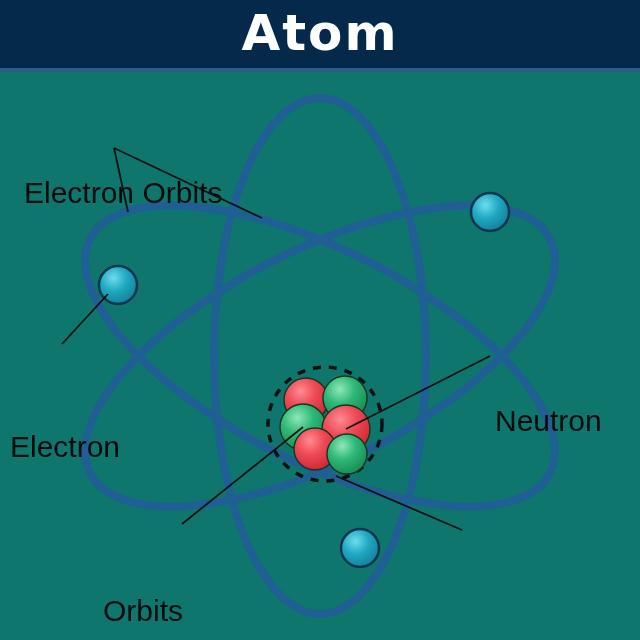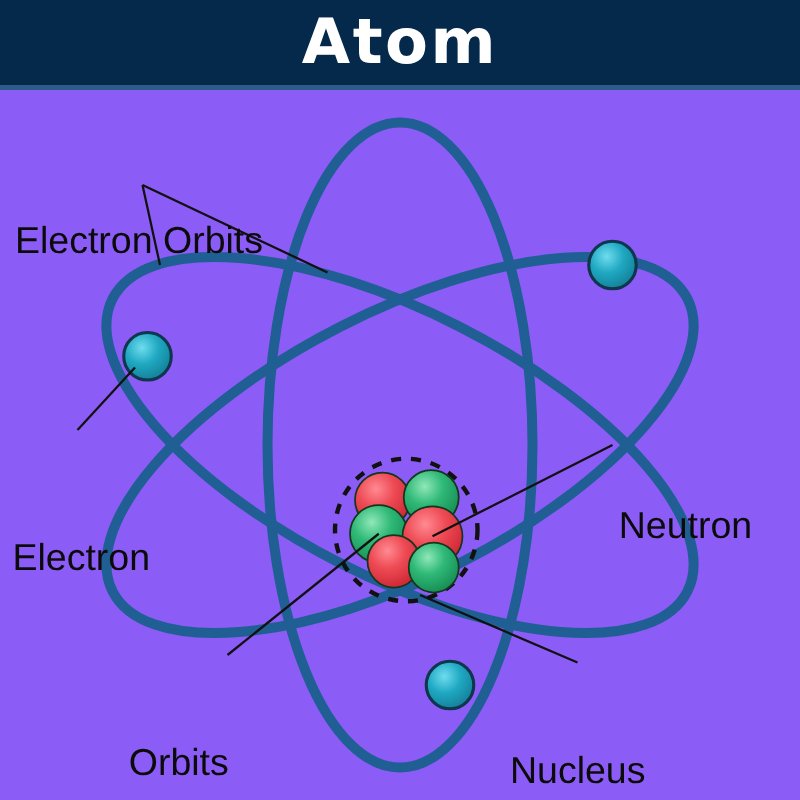--- a/index.html
+++ b/index.html
@@ -7,21 +7,21 @@
     padding: 0;
     background: #ffffff;
   }
   body {
     font-family: "Liberation Sans", sans-serif;
   }
   #page {
     position: relative;
     width: 640px;
     height: 640px;
-    background: #8b5cf6;
+    background: #0f766e;
     overflow: hidden;
   }
   
   #header-band {
     position: absolute;
     left: 0;
     top: 0;
     width: 640px;
     height: 68px;
     background: #05294a;
@@ -62,21 +62,21 @@
     top: 0;
   }
   
   .label {
     position: absolute;
     color: #0b0b0b;
     font-size: 30px;
     font-family: "Liberation Sans", sans-serif;
     white-space: nowrap;
   }
-  #label-electron-orbits { left: 12px;  top: 104px; text-align: right; }
+  #label-electron-orbits { left: 24px;  top: 104px; text-align: right; }
   #label-electron        { left: 10px;  top: 330px; margin-top: 28px; }
   #label-neutron         { left: 495px; top: 332px; text-align: center; }
   #label-proton          { left: 103px; top: 522px; }
   #label-nucleus         { left: 408px; top: 528px; }
 </style>
 </head>
 <body>
 
 <div id="page">
 
@@ -145,16 +145,15 @@
     </svg>
 
     <div class="label" id="label-electron-orbits">Electron Orbits</div>
 
     <div class="label" id="label-electron">Electron</div>
 
     <div class="label" id="label-neutron">Neutron</div>
 
     <div class="label" id="label-proton">Orbits</div>
 
-    <div class="label" id="label-nucleus">Nucleus</div>
 
   </div>
 </div>
 
 </body></html>

